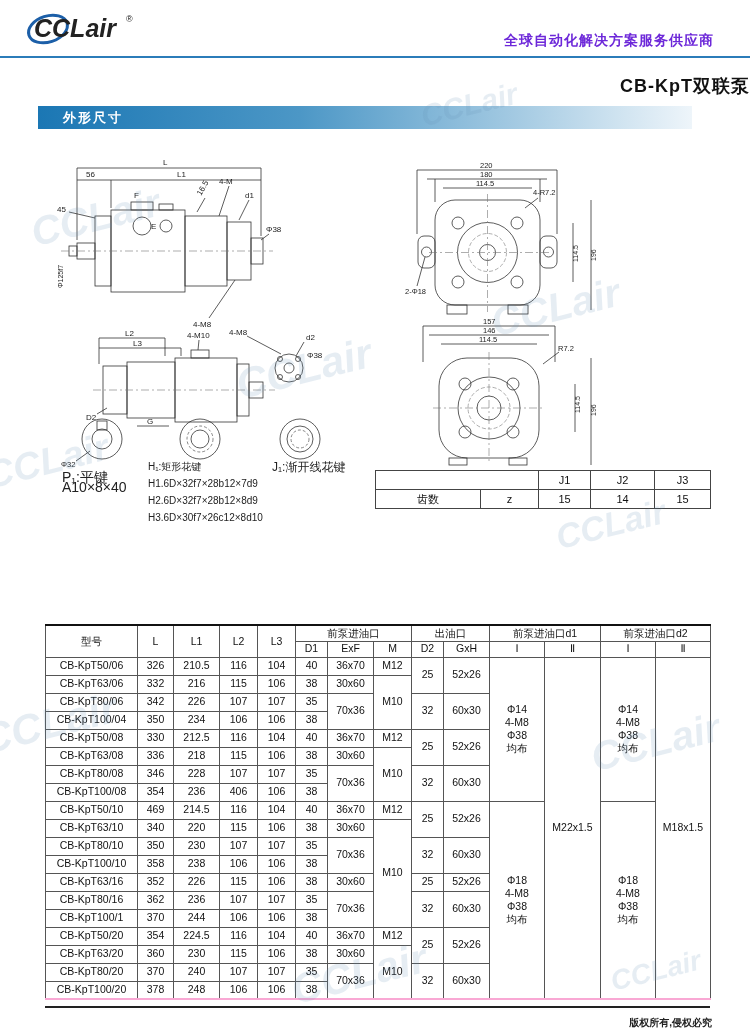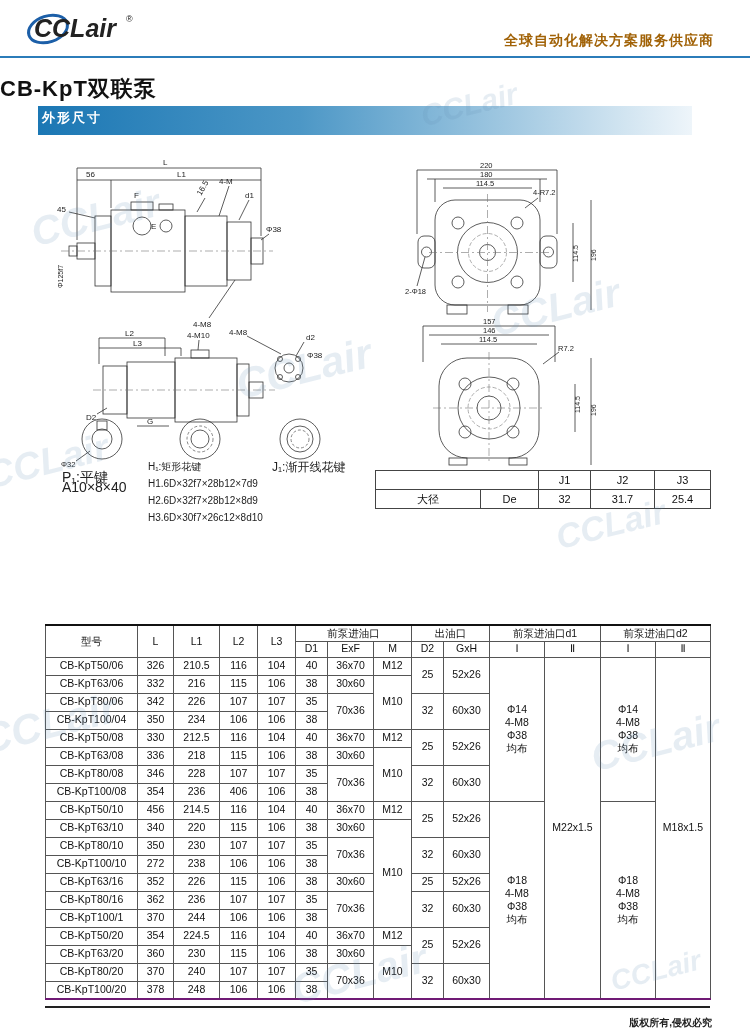--- a/index.html
+++ b/index.html
@@ -1,31 +1,31 @@
 <!DOCTYPE html>
 <html><head>
 <meta charset="utf-8">
 <style>
 *{margin:0;padding:0;box-sizing:border-box}
 html,body{width:750px;height:1035px}
 body{position:relative;background:#fff;font-family:"Liberation Sans",sans-serif;color:#111;overflow:hidden}
 .wm{position:absolute;font-style:italic;font-weight:bold;color:rgba(100,140,180,.16);transform:rotate(-14deg);z-index:6;pointer-events:none;white-space:nowrap}
 .hdr-rule{position:absolute;left:0;top:56px;width:750px;height:2px;background:#2b7cb9}
 .logo{position:absolute;left:26px;top:8px}
-.tagline{position:absolute;right:36px;top:32px;font-size:14px;font-weight:bold;color:#a16207;letter-spacing:1px}
-.title{position:absolute;left:0;top:74px;width:750px;text-align:left;font-size:22px;font-weight:bold;letter-spacing:1px}
-.banner{position:absolute;left:38px;top:106px;width:654px;height:29px;line-height:23px;padding-left:4px;color:#fff;font-size:13px;font-weight:bold;letter-spacing:2px;background:linear-gradient(90deg,#1b77b4 0%,#4c97c6 40%,#a9cde4 75%,#eef5fa 100%)}
+.tagline{position:absolute;right:36px;top:32px;font-size:14px;font-weight:bold;color:#6d28d9;letter-spacing:1px}
+.title{position:absolute;left:0;top:74px;width:750px;text-align:right;font-size:18px;font-weight:bold;letter-spacing:1px}
+.banner{position:absolute;left:38px;top:106px;width:654px;height:23px;line-height:23px;padding-left:25px;color:#fff;font-size:13px;font-weight:bold;letter-spacing:2px;background:linear-gradient(90deg,#1b77b4 0%,#4c97c6 40%,#a9cde4 75%,#eef5fa 100%)}
 .drawing{position:absolute}
 svg{overflow:visible}
 svg text{font-family:"Liberation Sans",sans-serif;fill:#222}
 .dtext{position:absolute;font-size:8px;line-height:10px;white-space:pre-line;color:#222}
 table{border-collapse:collapse}
 .spec{position:absolute;left:375px;top:470px;font-size:11px;background:transparent}
 .spec th,.spec td{border:1px solid #444;height:19px;padding:0 3px;text-align:center;font-weight:normal}
-.main{position:absolute;left:45px;top:624px;width:665px;font-size:10.5px;table-layout:fixed;border-top:2px solid #111;border-bottom:2px solid #701a75}
+.main{position:absolute;left:45px;top:624px;width:665px;font-size:10.5px;table-layout:fixed;border-top:2px solid #111;border-bottom:2px solid #f9a8d4}
 .main th,.main td{border:1px solid #555;text-align:center;font-weight:normal;white-space:pre-line;line-height:1.25;padding:0 1px;overflow:hidden}
 .main th{height:16px}
 .main td{height:18px}
 .frule{position:absolute;left:45px;top:1006px;width:665px;height:2px;background:#222}
 .fpage{position:absolute;left:352px;top:1072px;font-size:11px;color:#333}
 .fpage .arr{color:#999;font-size:9px;margin-right:6px}
 .fcopy{position:absolute;right:38px;top:1016px;font-size:10px;font-weight:bold;color:#222}
 </style>
 </head>
 <body>
@@ -246,25 +246,25 @@
   <thead>
     <tr>
         <th colspan="2"></th>
         <th>J1</th>
         <th>J2</th>
         <th>J3</th>
       </tr>
   </thead>
   <tbody>
       <tr>
-        <td>大径</td>
-        <td>De</td>
-        <td>32</td>
-        <td>31.7</td>
-        <td>25.4</td>
+        <td>齿数</td>
+        <td>z</td>
+        <td>15</td>
+        <td>14</td>
+        <td>15</td>
       </tr>
     </tbody>
 </table>
 
 <table class="main">
   <colgroup>
     <col style="width:92px">
       <col style="width:36px">
       <col style="width:46px">
       <col style="width:38px">
@@ -391,21 +391,21 @@
       <tr>
         <td>CB-KpT100/08</td>
         <td>354</td>
         <td>236</td>
         <td>406</td>
         <td>106</td>
         <td>38</td>
       </tr>
       <tr>
         <td>CB-KpT50/10</td>
-        <td>456</td>
+        <td>469</td>
         <td>214.5</td>
         <td>116</td>
         <td>104</td>
         <td>40</td>
         <td>36x70</td>
         <td>M12</td>
         <td rowspan="2">25</td>
         <td rowspan="2">52x26</td>
         <td rowspan="11">Φ18
 4-M8
@@ -432,21 +432,21 @@
         <td>230</td>
         <td>107</td>
         <td>107</td>
         <td>35</td>
         <td rowspan="2">70x36</td>
         <td rowspan="2">32</td>
         <td rowspan="2">60x30</td>
       </tr>
       <tr>
         <td>CB-KpT100/10</td>
-        <td>272</td>
+        <td>358</td>
         <td>238</td>
         <td>106</td>
         <td>106</td>
         <td>38</td>
       </tr>
       <tr>
         <td>CB-KpT63/16</td>
         <td>352</td>
         <td>226</td>
         <td>115</td>

